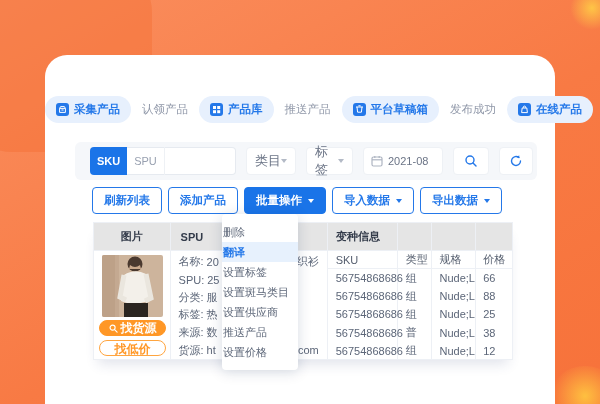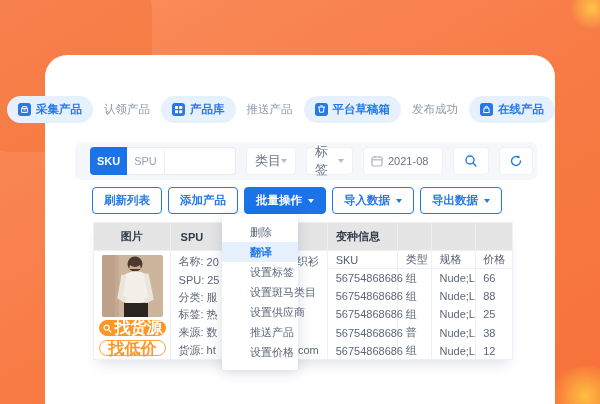--- a/index.html
+++ b/index.html
@@ -13,21 +13,21 @@
   .glow.tr { right:-14px; top:-14px; width:44px; height:44px; border-radius:50%;
              background:radial-gradient(circle,rgba(255,205,70,0.9),rgba(255,205,70,0) 70%); }
   .glow.br { right:-20px; bottom:-22px; width:70px; height:60px; border-radius:50%;
              background:radial-gradient(circle,rgba(255,196,64,0.95),rgba(255,196,64,0) 72%); }
 
   .card { position:absolute; left:45px; top:55px; width:510px; height:349px;
           background:#ffffff; border-radius:22px 22px 0 0; }
 
   
   .tabs { position:absolute; top:41px; left:0; right:0; height:27px;
-          display:flex; justify-content:flex-end; align-items:center; gap:11px; }
+          display:flex; justify-content:flex-start; align-items:center; gap:11px; }
   .tab-pill { display:flex; align-items:center; gap:5px; background:#e7f0fd; color:#2478e9;
               font-weight:bold; font-size:11.5px; height:27px; padding:0 11px; border-radius:14px;
               cursor:pointer; white-space:nowrap; }
   .tab-plain { color:#8f97a8; font-size:11.5px; cursor:pointer; white-space:nowrap; }
   .tico { width:13px; height:13px; flex:0 0 13px; }
 
   
   .searchbar { position:absolute; left:30px; top:87px; width:462px; height:38px;
                background:#f5f7fa; border-radius:6px; display:flex; align-items:center;
                padding-left:15px; gap:10px; }
@@ -82,36 +82,36 @@
   .col:last-child { border-right:none; }
   .col.c-img { width:77px; position:relative; }
   .col.c-spu { width:158px; padding:2px 8px 0 8px; color:#5c6678; }
   .col.c-sku { width:70px; }
   .col.c-type { width:35px; }
   .col.c-spec { width:44px;text-align:center; }
   .col.c-price { width:36px; }
   .pimg { position:absolute; left:8px; top:4px; width:61px; height:62px; border-radius:2px; overflow:hidden; }
   .src-btn { position:absolute; left:5px; width:67px; height:16px; border-radius:9px;
              display:flex; align-items:center; justify-content:center; gap:3px;
-             font-size:16px; font-weight:bold; cursor:pointer; }
+             font-size:12px; font-weight:bold; cursor:pointer; }
   .src-btn.solid { top:69px; background:#ff9726; color:#fff; border:1px solid #ff9726; }
   .src-btn.line { top:89px; background:#fff; color:#ff9726; border:1px solid #ffa53f;flex-direction:column; }
   .spu-line { height:17.7px; display:flex; align-items:center; white-space:nowrap; }
   .spu-line .lab { margin-right:3px; }
   .spu-line .end { margin-left:auto; }
   .vhead { height:18px; display:flex; align-items:center; color:#555e6e;
            border-bottom:1px solid #edf0f5; }
   .vcell { height:18.2px; display:flex; align-items:center; color:#5c6678; }
   .pad8 { padding-left:8px; } .pad7 { padding-left:7px; }
 
   
   .menu { position:absolute; left:177px; top:159px; width:76px; height:156px; background:#fff;
           border-radius:4px; box-shadow:0 2px 14px rgba(15,35,80,0.16); padding:8px 0;
           z-index:10; }
-  .menu-item { height:20px; display:flex; align-items:center; padding-left:28px;
+  .menu-item { height:20px; display:flex; align-items:center; padding-left:1px;
                font-size:11px; color:#5c6678; cursor:pointer; white-space:nowrap; }
   .menu-item.active { background:#e7f1fd; color:#2478e9; font-weight:bold; }
 </style>
 </head>
 <body>
 
 <div class="stage">
   <div class="glow tl"></div>
   <div class="glow tr"></div>
   <div class="glow br"></div>

